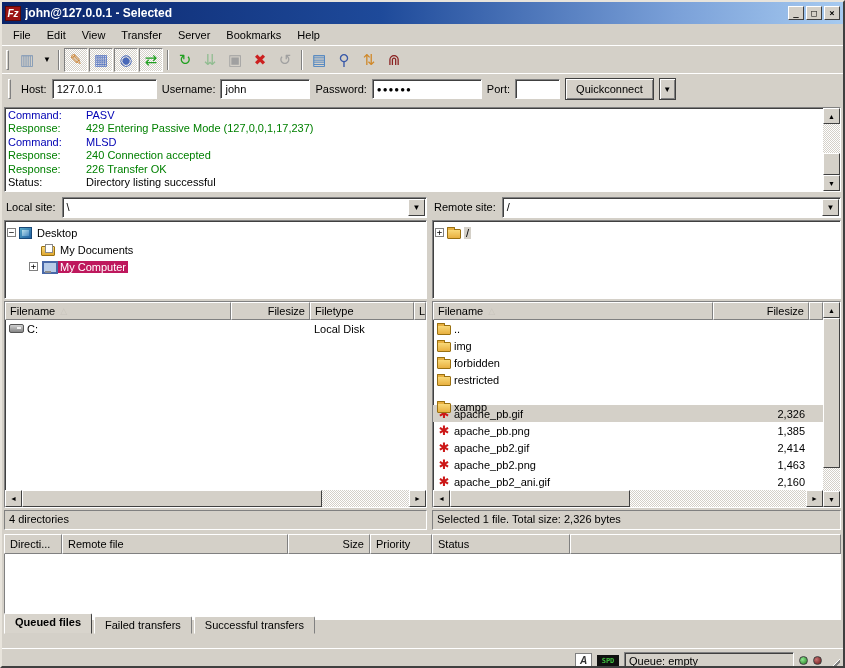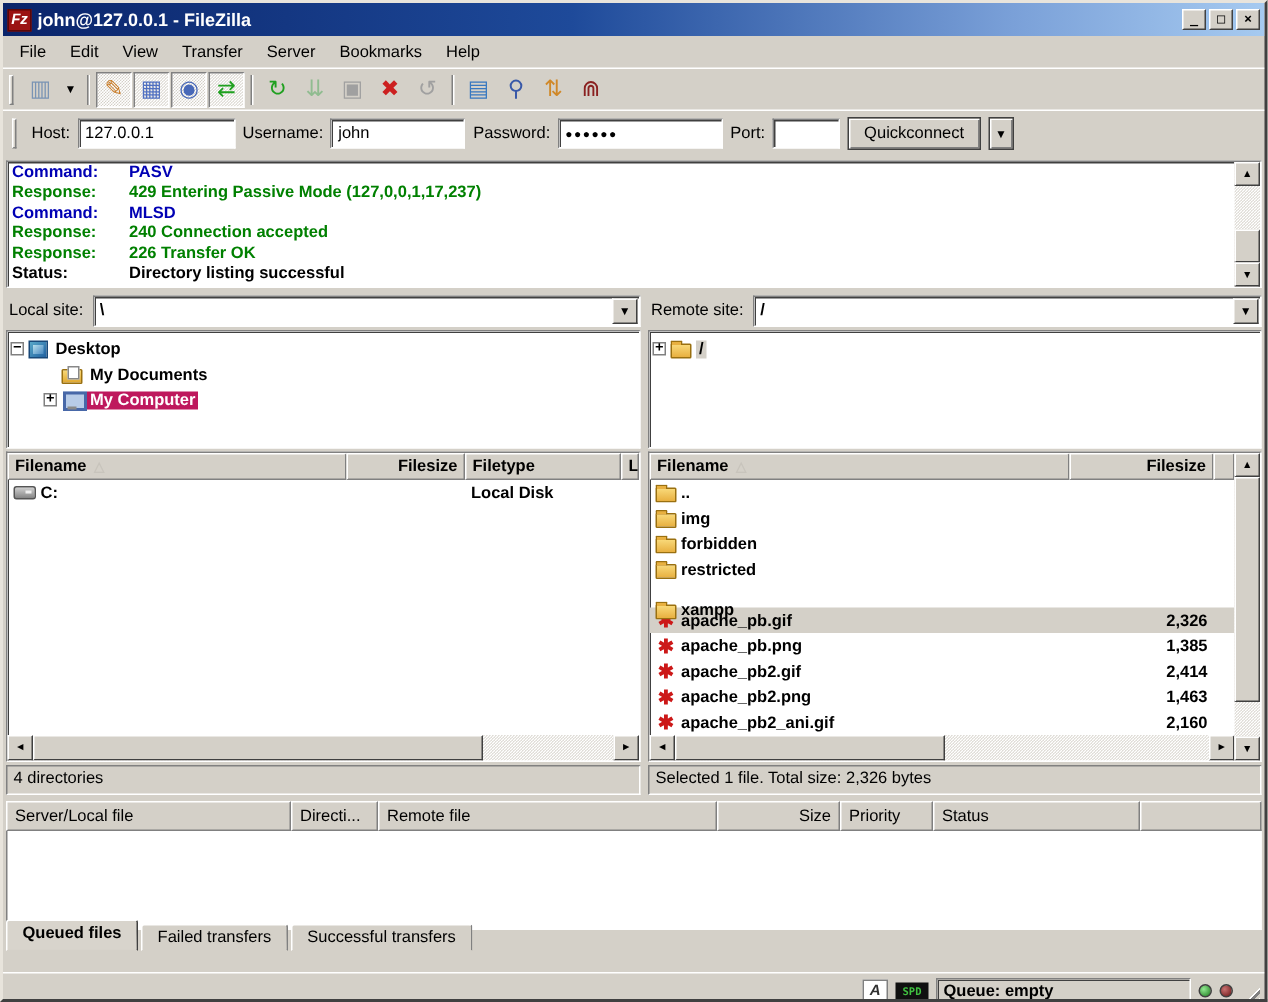--- a/index.html
+++ b/index.html
@@ -67,21 +67,20 @@
   .tb-sep { width: 2px; height: 20px; border-left: 1px solid #808080; border-right: 1px solid #fff; margin: 0 3px; flex: none; }
   
   .qc-bar {
     height: 31px; flex: none;
     border-top: 1px solid #fff;
     display: flex; align-items: center; gap: 5px; padding: 0 6px;
   }
   .sunken {
     border: 1px solid; border-color: #808080 #fff #fff #808080;
     box-shadow: inset 1px 1px 0 #404040;
-    font-weight: bold;
   }
   .qc-input { height: 20px; background: #fff; padding: 0 4px; font: inherit; outline: none; }
   .raised-btn {
     background: #d4d0c8;
     border: 1px solid #404040;
     box-shadow: inset 1px 1px 0 #fff, inset -1px -1px 0 #808080;
     font: inherit;
   }
   .qc-btn { height: 22px; padding: 0 10px; }
   .qc-dd { width: 17px; height: 22px; font-size: 8px; }
@@ -217,21 +216,21 @@
   .ic-computer::before { content: ""; position: absolute; left: 1px; top: 0; width: 12px; height: 9px; background: #b8cce8; border: 2px solid #4868a8; }
   .ic-computer::after { content: ""; position: absolute; left: 4px; bottom: 0; width: 6px; height: 2px; background: #8a8a8a; }
 </style>
 </head>
 <body>
 
 <div class="window">
 
   <div class="titlebar">
     <span class="fz-icon">Fz</span>
-    <span class="title-text">john@127.0.0.1 - FileZilla</span>
+    <span class="title-text">john@127.0.0.1 - Selected</span>
     <span class="win-controls" id="win-controls">
         <span class="win-btn">_</span>
         <span class="win-btn">□</span>
         <span class="win-btn">×</span>
       </span>
   </div>
 
   <div class="menubar" id="menubar">
       <span class="menu-item">File</span>
       <span class="menu-item">Edit</span>
@@ -480,23 +479,20 @@
           </div>
           <div class="sb-btn">▼</div>
         </div>
       </div>
       <div class="status-strip">Selected 1 file. Total size: 2,326 bytes</div>
     </div>
   </div>
 
   <div class="queue-panel">
     <div class="queue-header" id="queue-header">
-        <div class="hcell" style="width: 190px;">
-          <span>Server/Local file</span>
-        </div>
         <div class="hcell" style="width: 58px;">
           <span>Directi...</span>
         </div>
         <div class="hcell" style="width: 226px;">
           <span>Remote file</span>
         </div>
         <div class="hcell right" style="width: 82px;">
           <span>Size</span>
         </div>
         <div class="hcell" style="width: 62px;">

